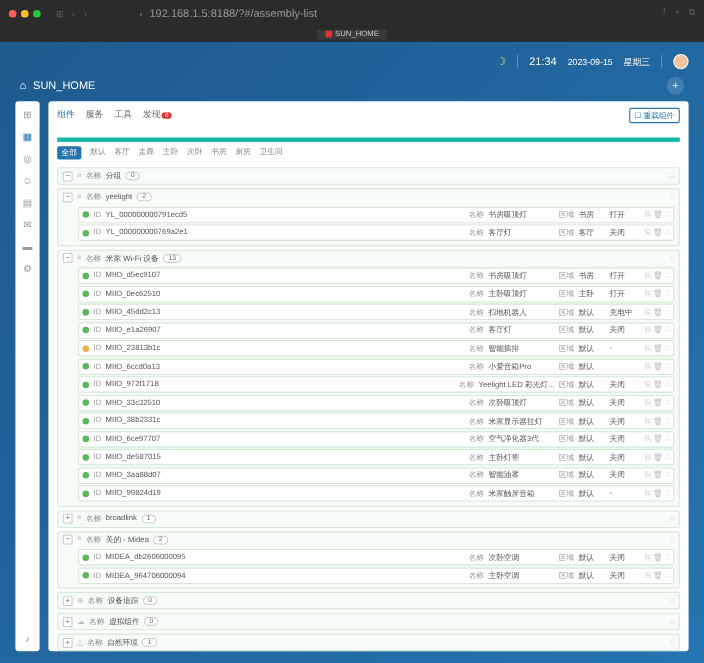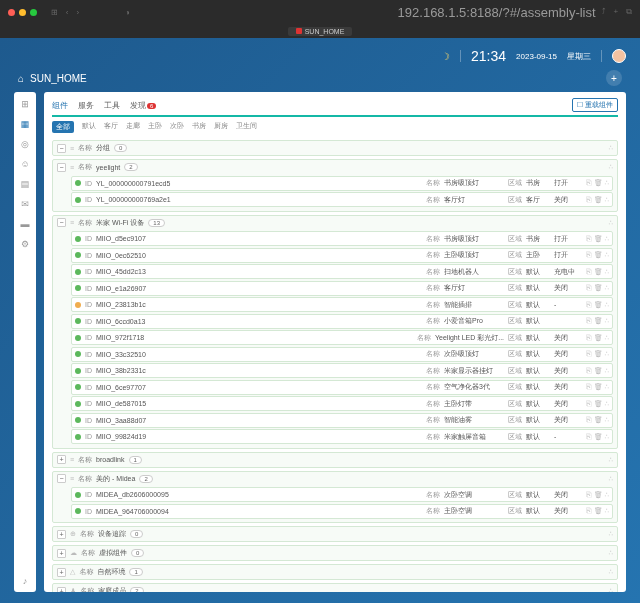--- a/index.html
+++ b/index.html
@@ -2,39 +2,39 @@
 <html><head>
 <meta charset="utf-8">
 <style>
 *{box-sizing:border-box;margin:0;padding:0;font-family:-apple-system,BlinkMacSystemFont,"Segoe UI",sans-serif}
 body{background:#1a1a1a;width:640px;height:603px;overflow:hidden;font-size:8px}
 .browser-chrome{height:24px;background:#2b2b2b;display:flex;align-items:center;padding:0 8px;gap:6px}
 .dots{display:flex;gap:4px}
 .dot{width:7px;height:7px;border-radius:50%}
 .dot-r{background:#ff5f56}.dot-y{background:#ffbd2e}.dot-g{background:#27c93f}
 .nav-arrows{display:flex;gap:8px;margin-left:8px;color:#666}
-.url-bar{flex:1;text-align:right;color:#999;font-size:13px}
+.url-bar{flex:1;text-align:left;color:#999;font-size:10px}
 .chrome-icons{display:flex;gap:8px;color:#666}
 .tab-bar{height:14px;background:#2b2b2b;display:flex;justify-content:center;align-items:center}
 .tab{background:#3a3a3a;color:#ccc;font-size:7px;padding:1px 8px;border-radius:2px;display:flex;align-items:center;gap:3px}
 .tab-icon{width:6px;height:6px;background:#d33;border-radius:1px}
 .app{background:linear-gradient(135deg,#1e5a8e,#2574b0);height:565px;position:relative;padding:8px 14px}
 .topbar{display:flex;justify-content:flex-end;align-items:center;gap:10px;color:#fff;font-size:8px;height:20px}
 .moon{color:#ffd966;font-size:10px}
 .divider{width:1px;height:12px;background:rgba(255,255,255,.3)}
 .avatar{width:14px;height:14px;border-radius:50%;background:#f4c2a1;border:1px solid #fff}
 .title-row{display:flex;align-items:center;justify-content:space-between;color:#fff;margin:4px 0 6px;padding:0 4px}
 .title-left{display:flex;align-items:center;gap:6px;font-size:10px;font-weight:500}
 .add-btn{width:16px;height:16px;border-radius:50%;background:rgba(255,255,255,.15);display:flex;align-items:center;justify-content:center;font-size:10px}
 .main{display:flex;gap:8px;height:500px}
 .sidebar{width:22px;background:#fff;border-radius:3px;display:flex;flex-direction:column;align-items:center;padding:6px 0;gap:9px}
 .side-ico{width:11px;height:11px;display:flex;align-items:center;justify-content:center;color:#999;font-size:9px}
 .side-ico.active{color:#2574b0}
 .panel{flex:1;background:#fff;border-radius:3px;padding:6px 8px;overflow:hidden}
-.tabs{display:flex;gap:10px;font-size:8px;color:#666;border-bottom:2px solid #14b8a6;padding-bottom:3px;align-items:center}
+.tabs{display:flex;gap:10px;font-size:8px;color:#666;border-bottom:4px solid #14b8a6;padding-bottom:13px;}
 .tabs span.active{color:#2574b0;font-weight:500}
 .tabs .badge{background:#d33;color:#fff;border-radius:6px;padding:0 3px;font-size:6px;margin-left:1px}
 .reload-btn{margin-left:auto;border:1px solid #2574b0;color:#2574b0;border-radius:2px;padding:1px 4px;font-size:7px}
 .subtabs{display:flex;gap:8px;font-size:7px;color:#888;padding:4px 0}
 .subtabs span.active{background:#2574b0;color:#fff;padding:1px 4px;border-radius:2px}
 .group{border:1px solid #d4e8d4;border-radius:2px;margin:3px 0;background:#f7fbf7}
 .group-hd{display:flex;align-items:center;gap:4px;padding:2px 4px;font-size:7px;color:#555}
 .exp{width:9px;height:9px;border:1px solid #ccc;background:#fff;display:flex;align-items:center;justify-content:center;font-size:7px;color:#666;border-radius:1px}
 .drag{color:#bbb;font-size:7px}
 .label{color:#888}
@@ -79,21 +79,21 @@
   <div class="tab">
     <span class="tab-icon"></span>
     <span>SUN_HOME</span>
   </div>
 </div>
 
 <div class="app">
   <div class="topbar">
     <span class="moon">☽</span>
     <span class="divider"></span>
-    <span style="font-size:14px">21:34</span>
+    <span style="font-size:10px">21:34</span>
     <span>2023-09-15</span>
     <span>星期三</span>
     <span class="divider"></span>
     <div class="avatar"></div>
   </div>
   <div class="title-row">
     <div class="title-left">
       <span>⌂</span>
       <span>SUN_HOME</span>
     </div>

